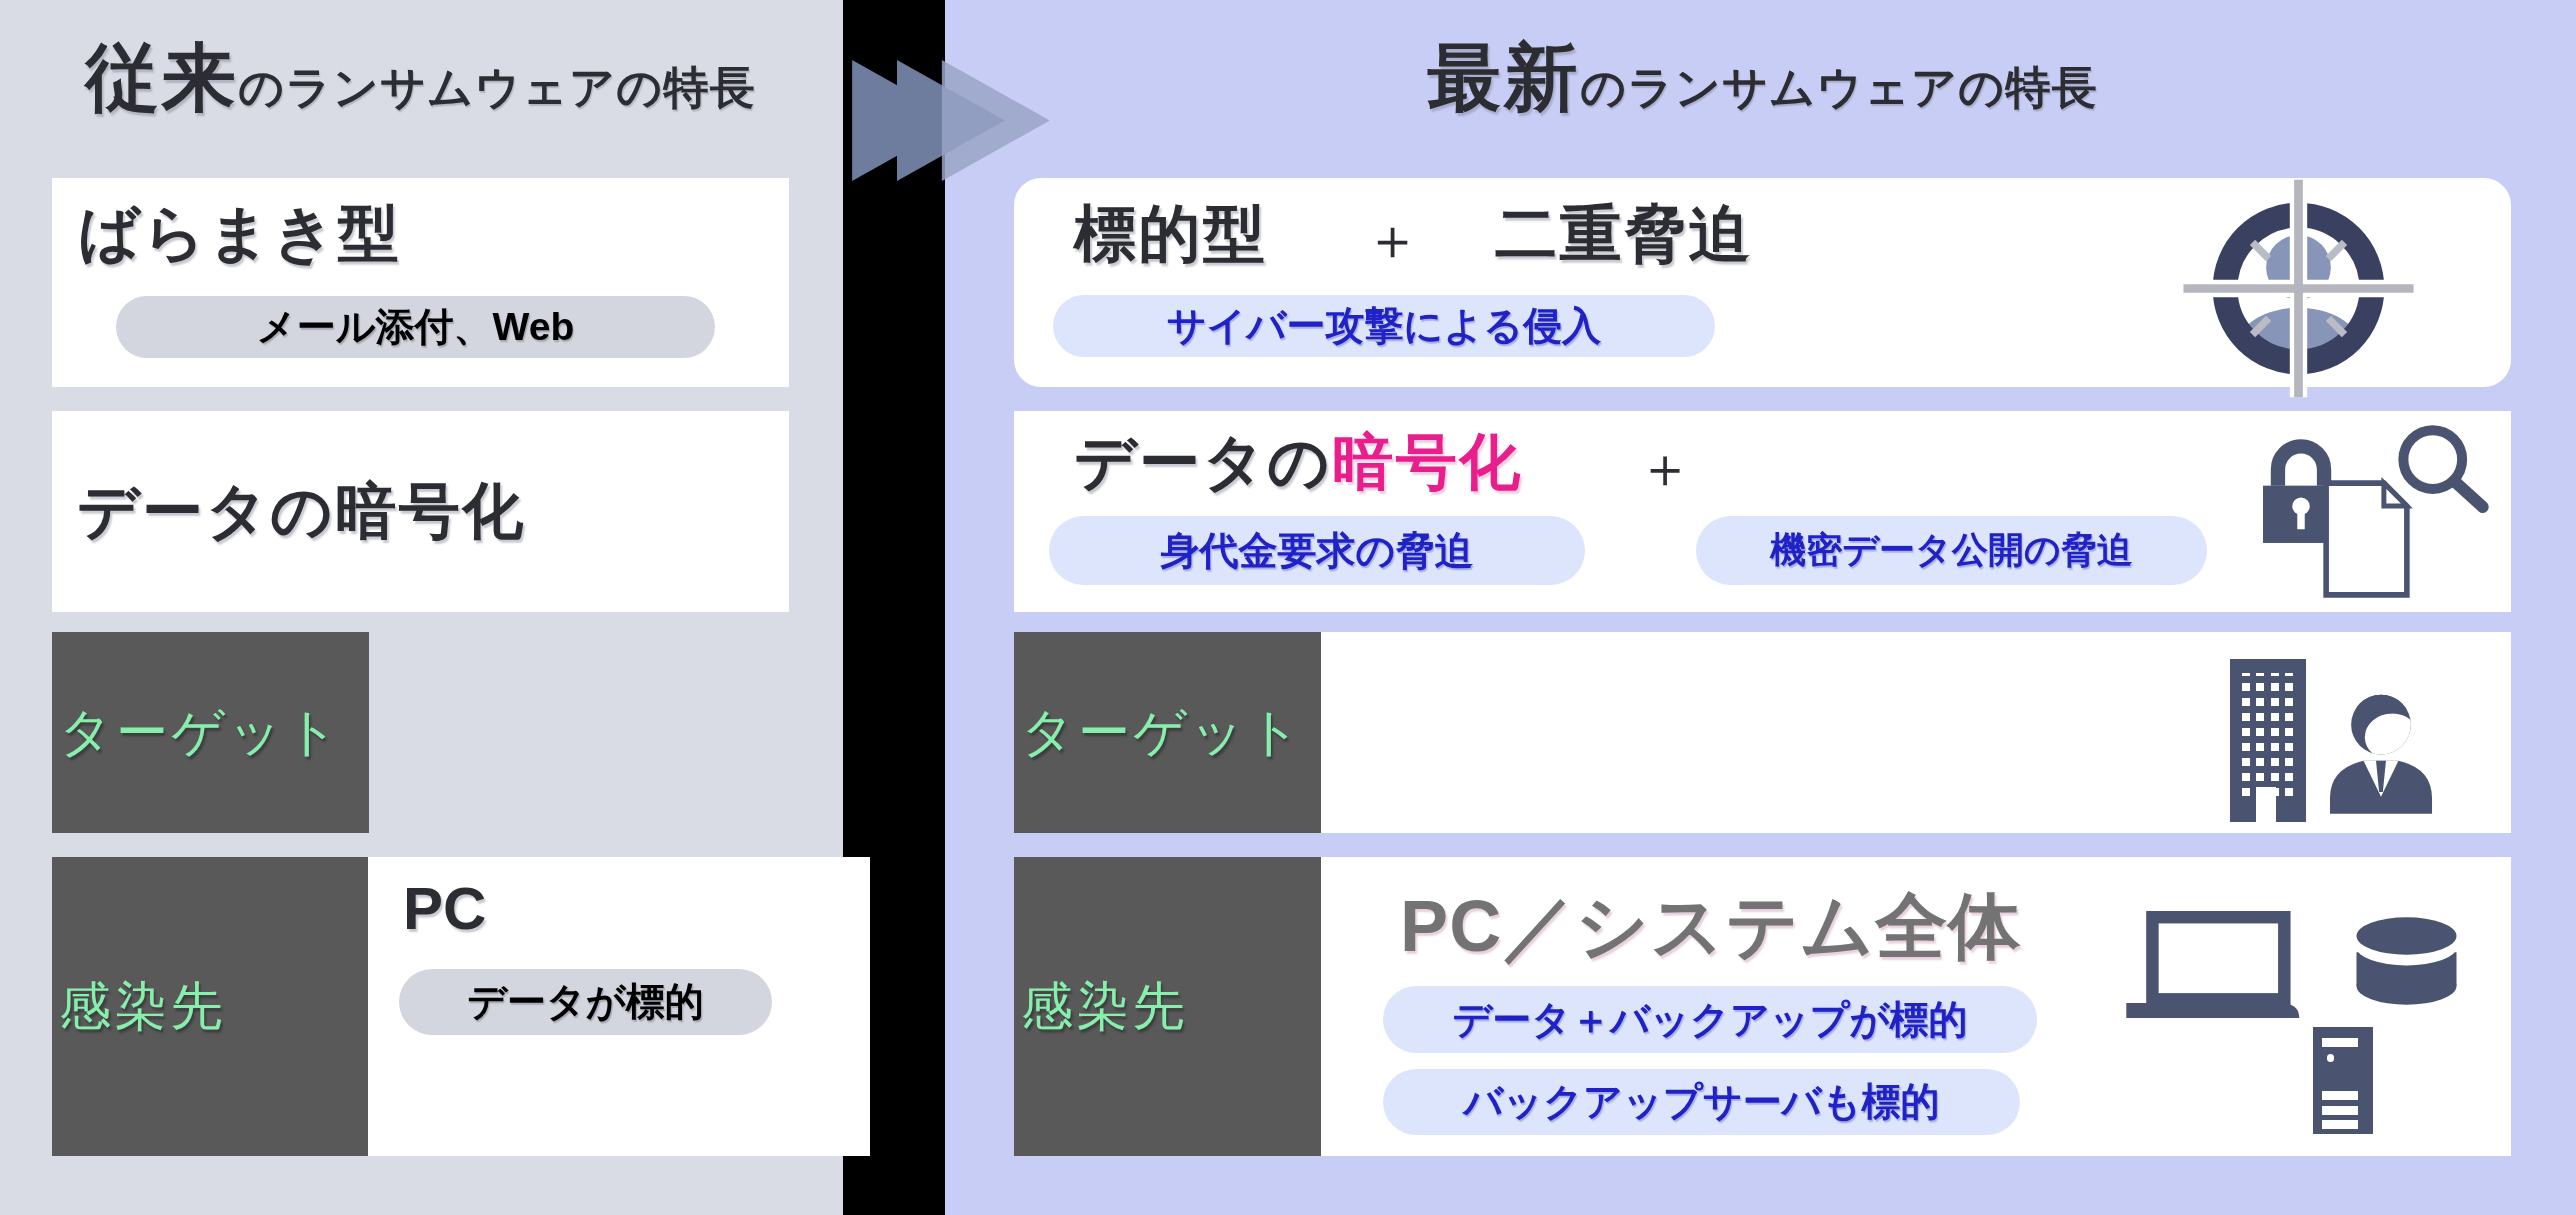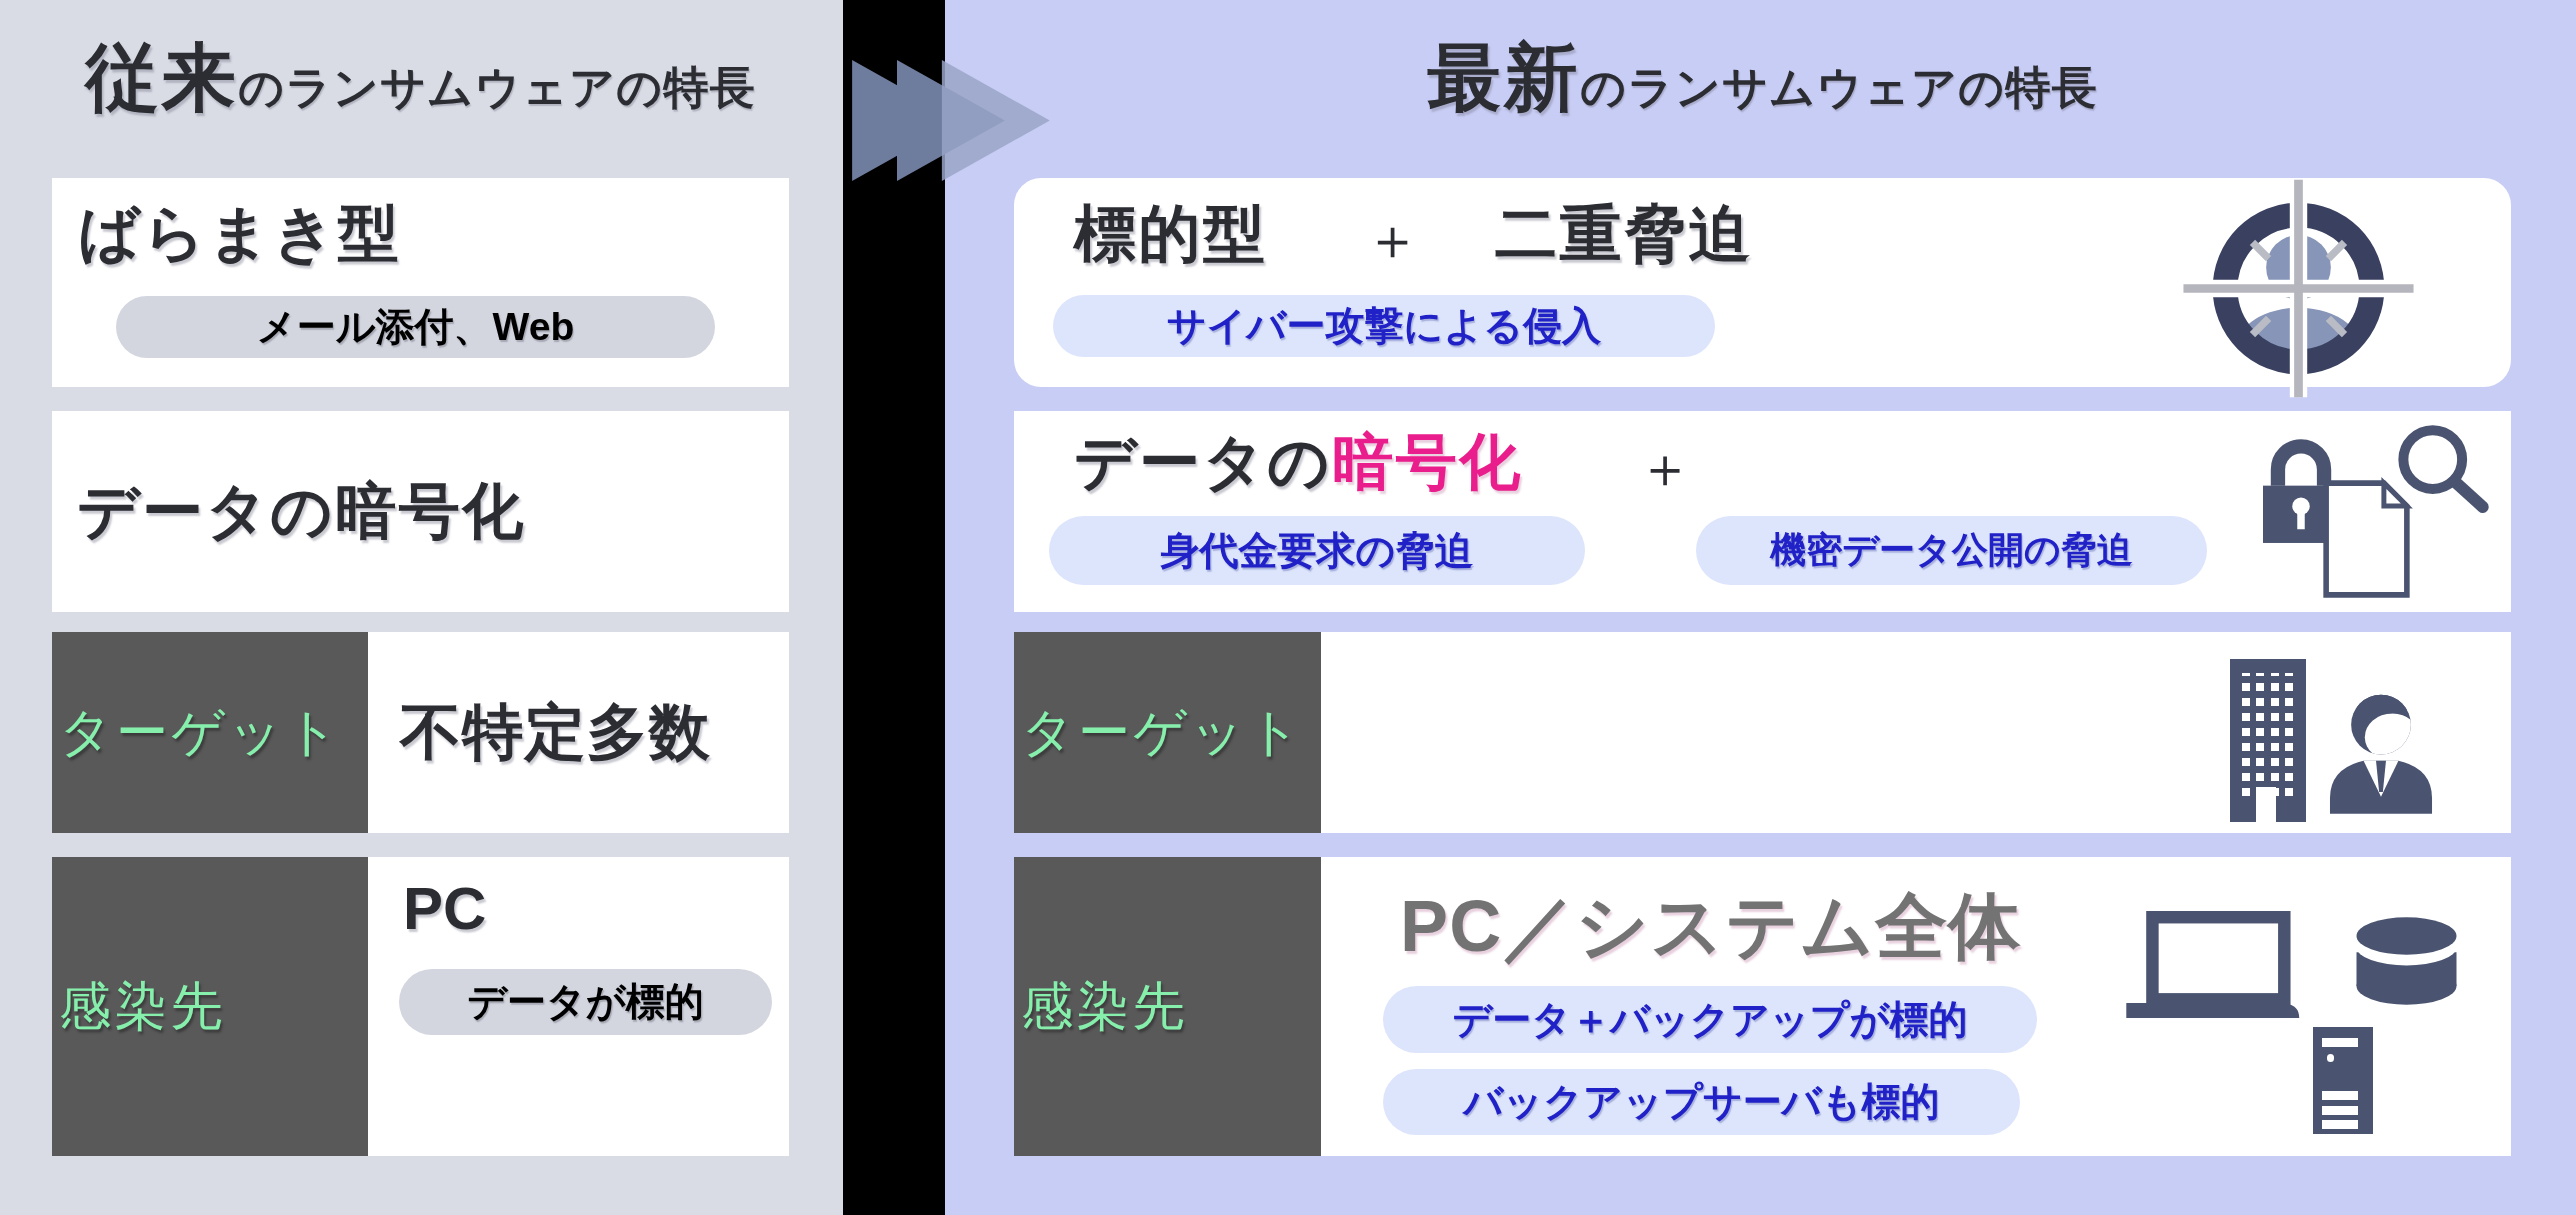--- a/index.html
+++ b/index.html
@@ -41,21 +41,21 @@
   
   .l-box1{left:52px;top:178px;width:737px;height:209px;}
   .l-box1 .heading{left:26px;top:15px;font-size:61px;}
   .l-box1 .pill{left:64px;top:118px;width:599px;height:62px;font-size:39px;}
   .l-box2{left:52px;top:411px;width:737px;height:201px;display:flex;align-items:center;padding-left:25px;}
   .l-box2 .heading{font-size:61px;}
   .l-row1-label{left:52px;top:632px;width:317px;height:201px;}
   .l-row1-value{left:368px;top:632px;width:421px;height:201px;padding-left:32px;font-size:61px;letter-spacing:1.2px;
                 text-shadow:1.9px 2.5px 1.9px rgba(120,120,140,.40);}
   .l-row2-label{left:52px;top:857px;width:317px;height:299px;}
-  .l-row2-value{left:368px;top:857px;width:421px;height:299px;background:#ffffff;}
+  .l-row2-value{left:368px;top:857px;width:502px;height:299px;background:#ffffff;}
   .l-row2-value .pc{left:35px;top:17.4px;font-size:60px;font-weight:800;color:#2b2d33;
                     text-shadow:1.9px 2.5px 1.9px rgba(120,120,140,.40);}
   .l-row2-value .pill{left:31px;top:112px;width:373px;height:66px;font-size:39px;}
 
   
   .r-box1{left:1014px;top:178px;width:1497px;height:209px;border-radius:27px;}
   .r-box1 .h-a{left:60px;top:13.7px;font-size:62px;}
   .r-box1 .plus{left:350px;top:24px;font-size:57px;}
   .r-box1 .h-b{left:481px;top:13.7px;font-size:62px;}
   .r-box1 .pill{left:39px;top:117px;width:662px;height:62px;font-size:39px;}
@@ -117,21 +117,20 @@
   <div class="abs wbox l-box1">
     <div class="abs heading">ばらまき型</div>
     <div class="abs pill gpill">メール添付、Web</div>
   </div>
 
   <div class="abs wbox l-box2">
     <div class="heading">データの暗号化</div>
   </div>
 
   <div class="abs dark-cell l-row1-label">ターゲット</div>
-  <div class="abs value-cell l-row1-value">不特定多数</div>
 
   <div class="abs dark-cell l-row2-label">感染先</div>
   <div class="abs l-row2-value">
     <div class="abs pc">PC</div>
     <div class="abs pill gpill">データが標的</div>
   </div>
 
   <div class="abs title right-title">
     <span class="t-big">最新</span><span class="t-rest">のランサムウェアの特長</span>
   </div>

